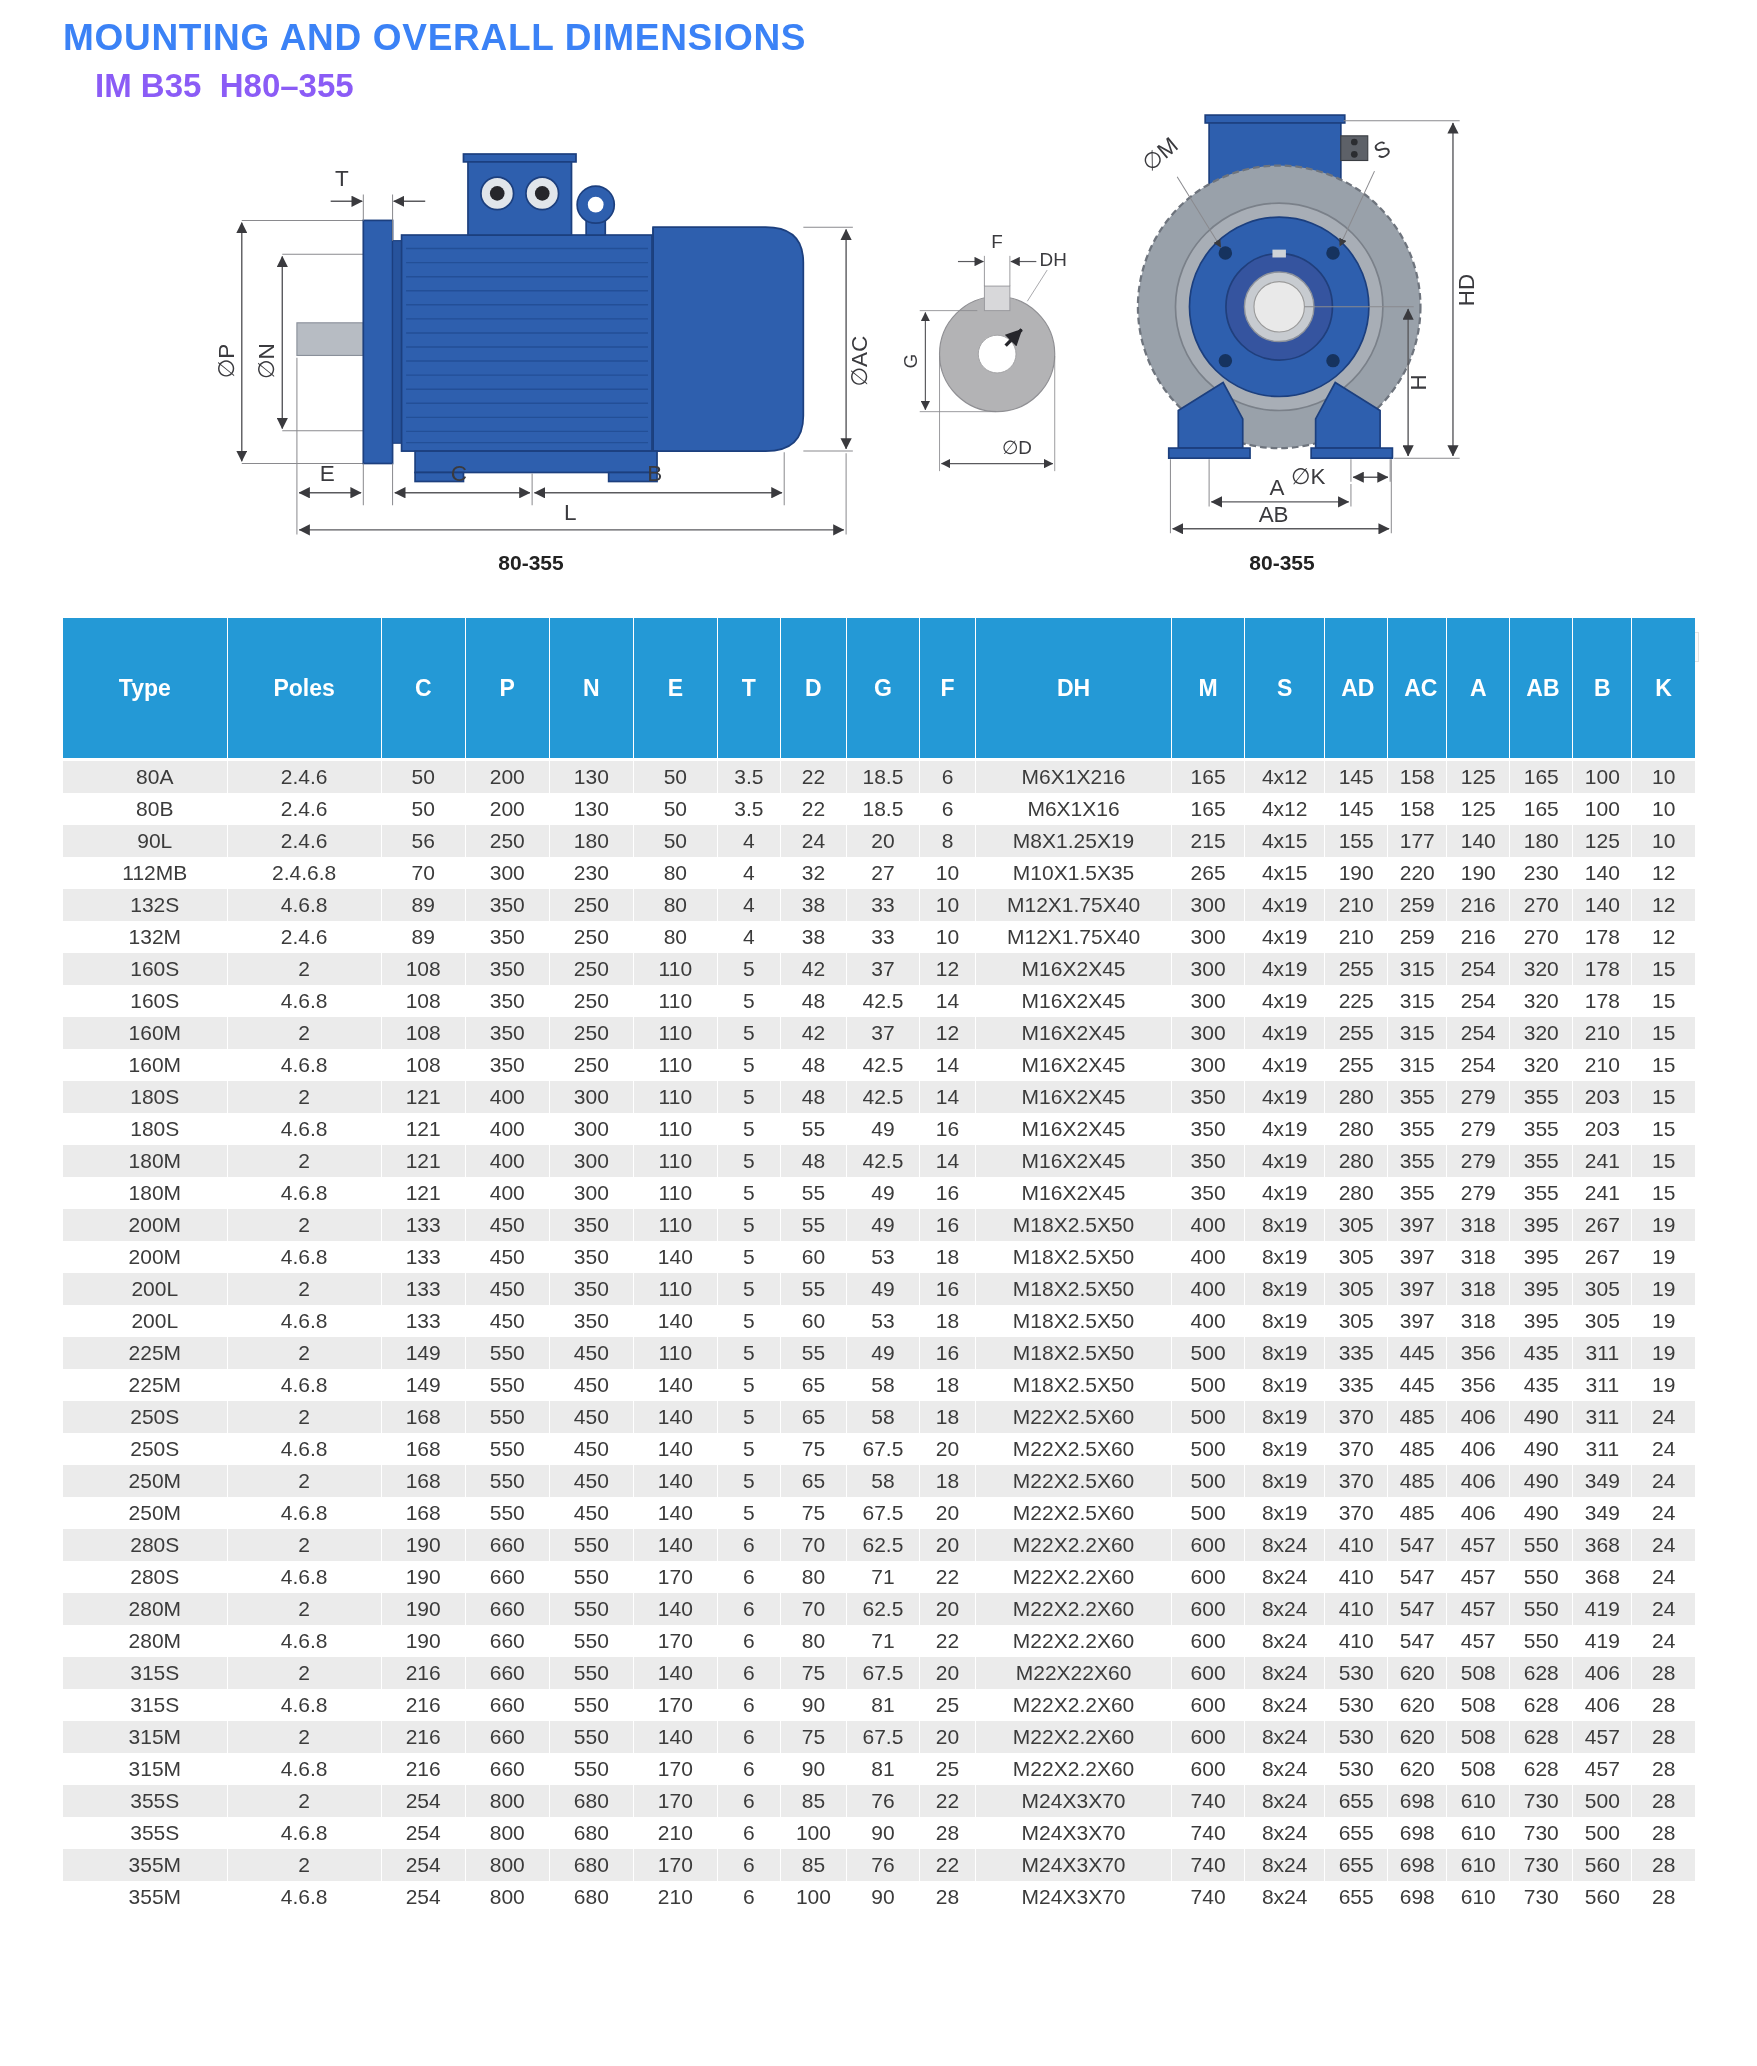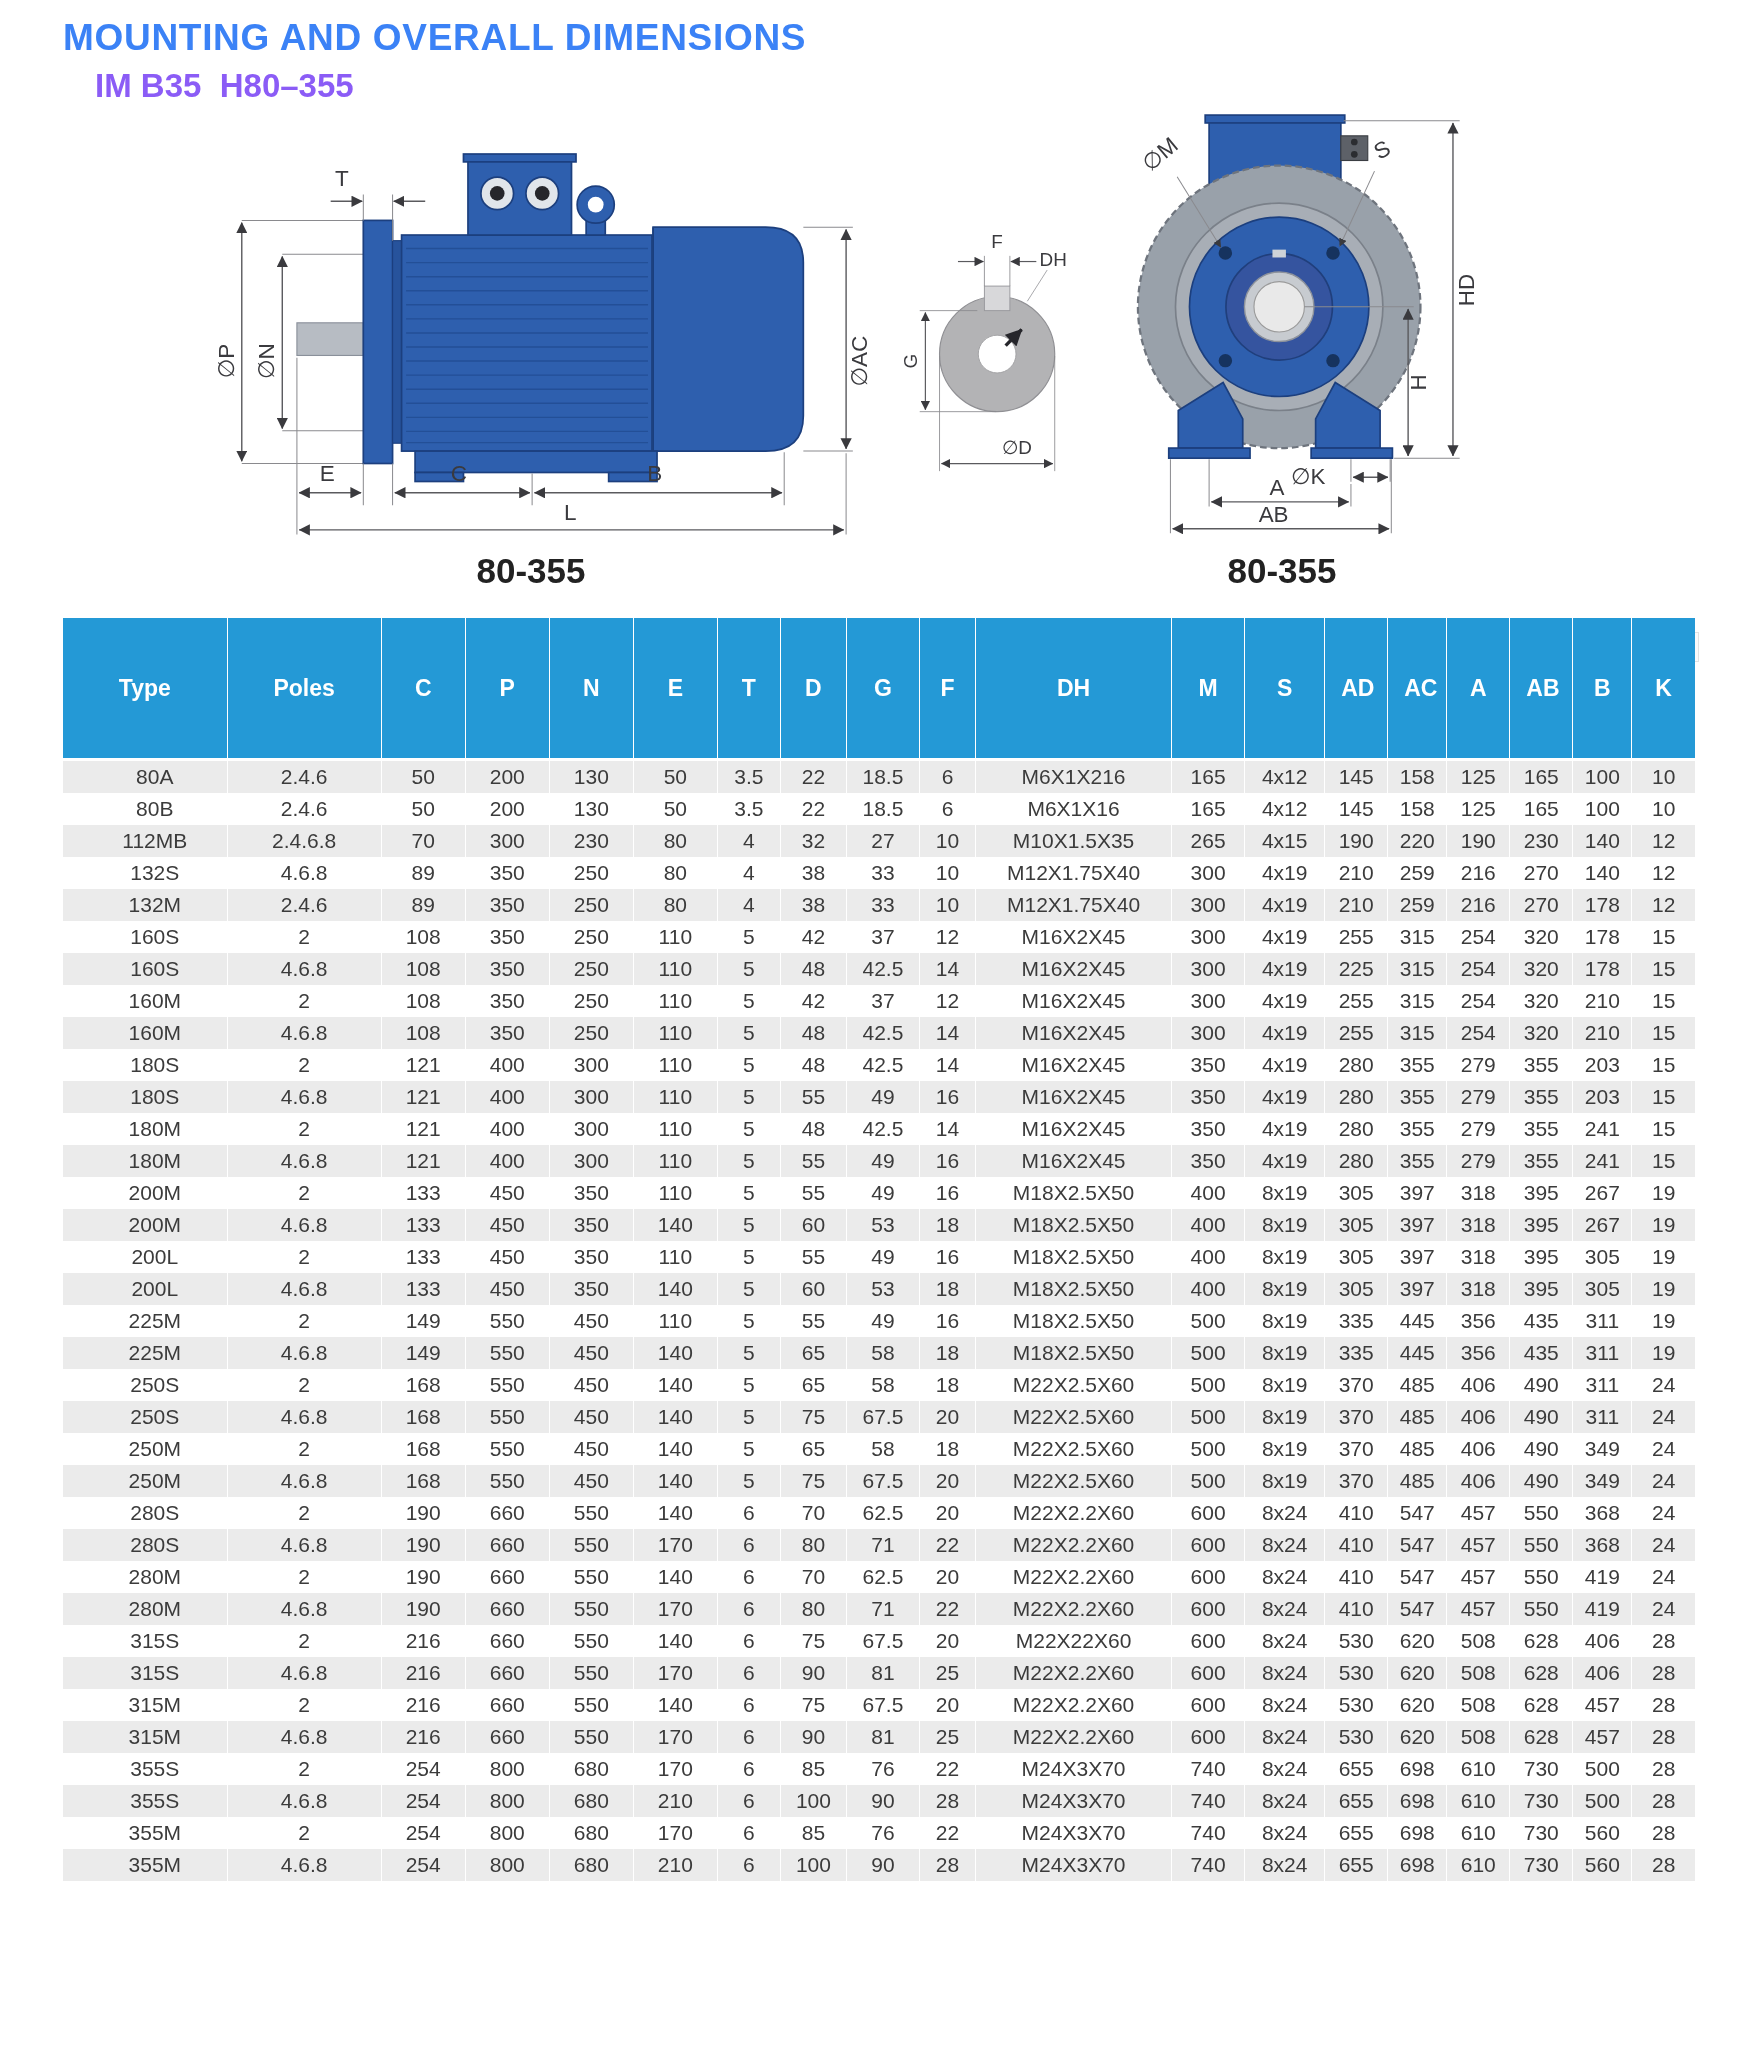--- a/index.html
+++ b/index.html
@@ -3,21 +3,21 @@
 <meta charset="utf-8">
 <style>
   html,body{margin:0;padding:0;background:#ffffff;}
   body{width:1757px;height:2066px;position:relative;font-family:"Liberation Sans",sans-serif;overflow:hidden;}
   .page{position:absolute;inset:0;background:#fff;}
 
   .title{position:absolute;left:63px;top:17px;font-size:37px;font-weight:bold;color:#3b82f6;letter-spacing:0.7px;white-space:pre;}
   .subtitle{position:absolute;left:63px;top:67px;font-size:33px;font-weight:bold;color:#8b5cf6;white-space:pre;margin-left:32px;}
 
   .drawing{position:absolute;}
-  .caption{position:absolute;width:210px;text-align:center;font-size:35px;font-weight:bold;color:#222;}
+  .caption{position:absolute;width:210px;text-align:center;font-size:21px;font-weight:bold;color:#222;}
 
   svg .dim{stroke:#5a5a5e;stroke-width:2.5;fill:none;}
   svg .ext{stroke:#8a8a8e;stroke-width:1.8;fill:none;}
   svg .dimtext{font-family:"Liberation Sans",sans-serif;font-size:40px;fill:#3a3a3e;}
   svg .outline{stroke:#1c3f7e;stroke-width:3;}
   svg .fin{stroke:#234f97;stroke-width:2.5;}
 
   .table-wrap{position:absolute;left:63px;top:618px;width:1632px;}
   table.dims{border-collapse:collapse;table-layout:fixed;width:1632px;}
   table.dims th{background:#2499d6;color:#ffffff;font-weight:bold;font-size:23px;height:108px;vertical-align:middle;text-align:center;border-left:1.4px solid #ffffff;border-bottom:3.5px solid #ffffff;padding:16px;}
@@ -285,20 +285,41 @@
             <td>165</td>
             <td>4x12</td>
             <td>145</td>
             <td>158</td>
             <td>125</td>
             <td>165</td>
             <td>100</td>
             <td>10</td>
           </tr>
           <tr>
+            <td>90L</td>
+            <td>2.4.6</td>
+            <td>56</td>
+            <td>250</td>
+            <td>180</td>
+            <td>50</td>
+            <td>4</td>
+            <td>24</td>
+            <td>20</td>
+            <td>8</td>
+            <td>M8X1.25X19</td>
+            <td>215</td>
+            <td>4x15</td>
+            <td>155</td>
+            <td>177</td>
+            <td>140</td>
+            <td>180</td>
+            <td>125</td>
+            <td>10</td>
+          </tr>
+          <tr>
             <td>112MB</td>
             <td>2.4.6.8</td>
             <td>70</td>
             <td>300</td>
             <td>230</td>
             <td>80</td>
             <td>4</td>
             <td>32</td>
             <td>27</td>
             <td>10</td>

